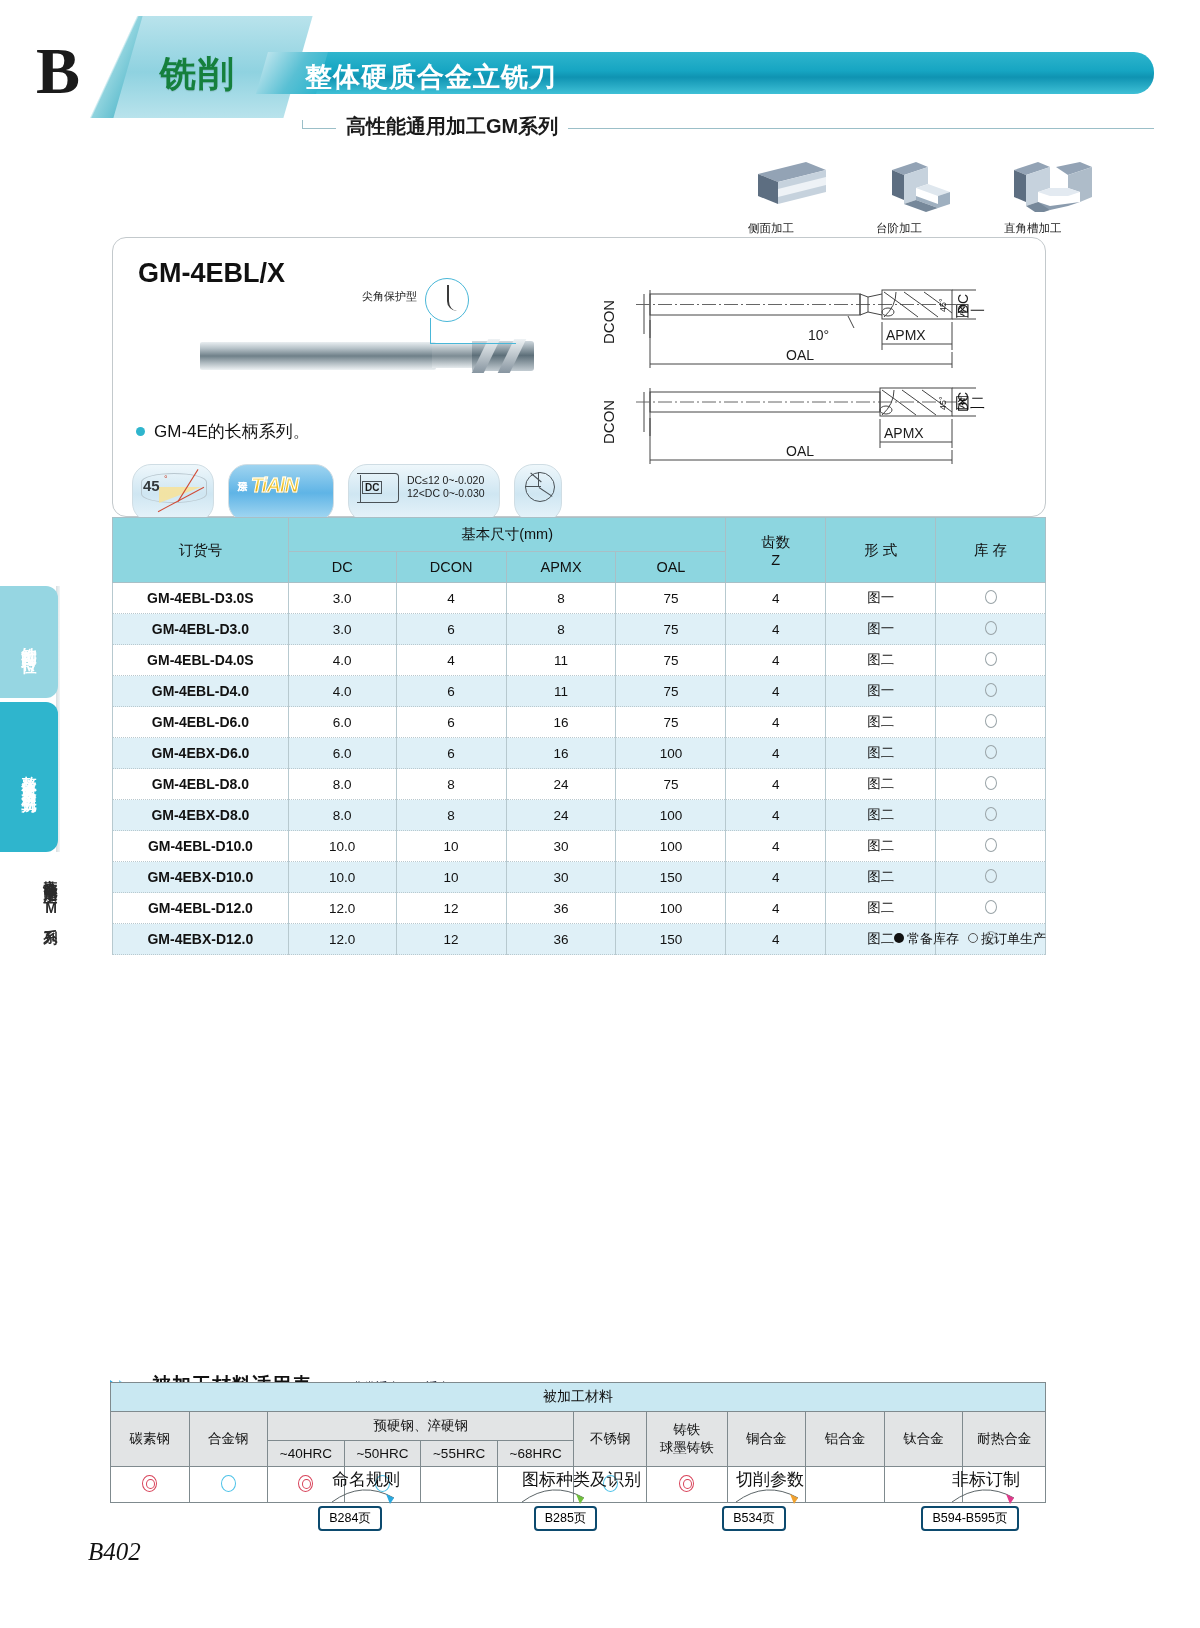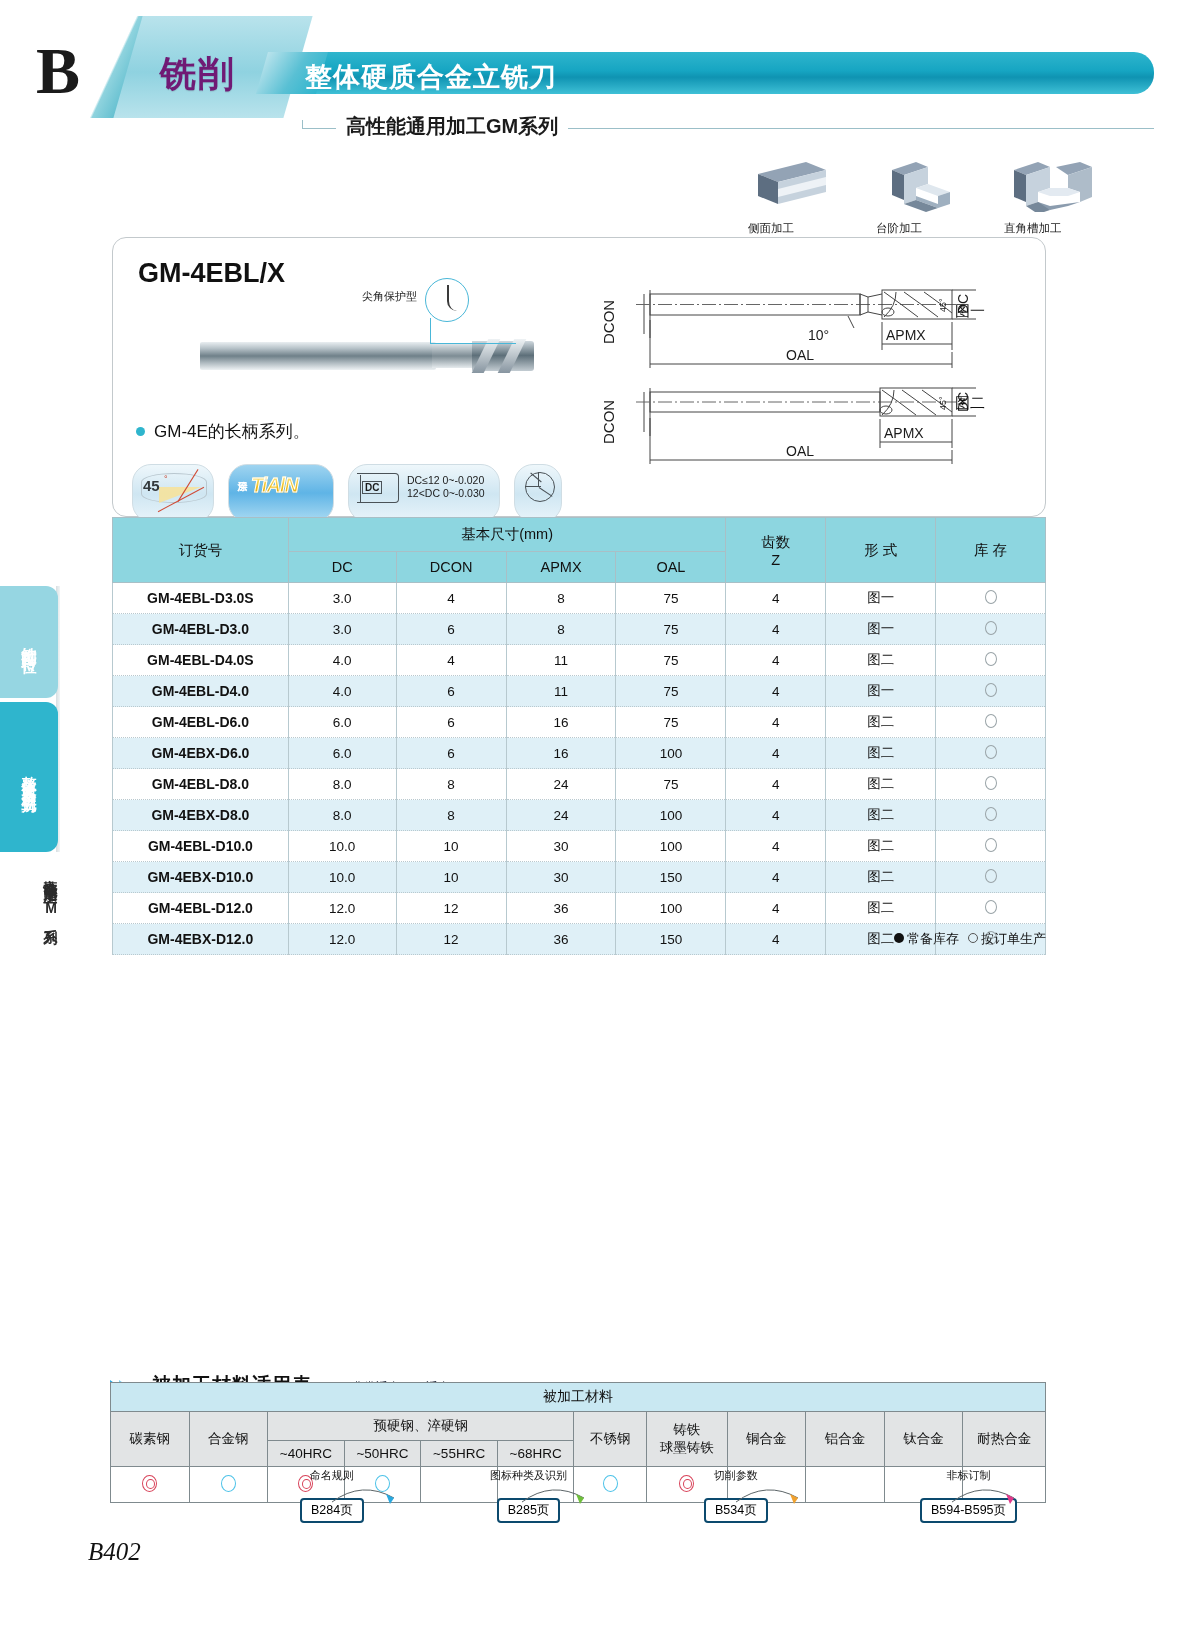--- a/index.html
+++ b/index.html
@@ -24,21 +24,21 @@
     transform: skewX(-16deg);
   }
   .hdr-cat {
     position: absolute; left: 128px; top: 16px;
     width: 170px; height: 102px;
     background: linear-gradient(180deg,#b9e3ec 0%,#8fd2e0 55%,#b9e3ec 100%);
     transform: skewX(-16deg);
   }
   .hdr-cat-txt {
     position: absolute; left: 160px; top: 50px;
-    font-size: 36px; font-weight: 700; color: #701a75; letter-spacing: 2px;
+    font-size: 36px; font-weight: 700; color: #15803d; letter-spacing: 2px;
     text-shadow: 0 1px 1px rgba(0,0,0,.12);
   }
   .hdr-bar {
     position: absolute; left: 268px; top: 52px; right: 46px; height: 42px;
     background: linear-gradient(180deg,#2fb5cd 0%,#16a5c2 45%,#0f93b2 60%,#3fc0d6 100%);
     border-radius: 3px 20px 20px 3px;
   }
   .hdr-bar-clip {
     position: absolute; left: 268px; top: 52px; width: 60px; height: 42px;
     background: linear-gradient(110deg,#b9e3ec 0%,#59c0d4 55%,#2fb5cd 100%);
@@ -239,21 +239,21 @@
   .mtable2 .top-hd { background: #c9e8f2; font-weight: 400; font-size: 14px; padding: 5px; }
   .mtable2 .hd { background: #e2e4e5; font-weight: 400; padding: 5px 3px; font-size: 13.5px; }
   .mtable2 td.val { height: 36px; background: #ffffff; }
   .m-best { display:inline-block;width:15px;height:17px;border:1.5px solid #d8435a;border-radius:50%;position:relative;}
   .m-best:after{content:"";position:absolute;left:3px;top:3.5px;width:7px;height:8px;border:1.2px solid #d8435a;border-radius:50%;}
   .m-ok { display:inline-block;width:15px;height:17px;border:1.5px solid #4cc2e8;border-radius:50%;}
 
   
   .flinks { position: absolute; left: 300px; top: 1468px; width: 760px; height: 60px; }
   .flink { position: absolute; text-align: center; }
-  .flink .lbl { font-size: 11px; color: #111; white-space: nowrap; }
+  .flink .lbl { font-size: 17px; color: #111; white-space: nowrap; margin-left: 32px; }
   .flink .pill {
     margin-top: 15px; border: 2px solid #0c4a6e; border-radius: 4px;
     font-size: 12.5px; padding: 2px 9px; background: #fff; display: inline-block; white-space: nowrap;
   }
 
   .pgnum {
     position: absolute; left: 88px; top: 1538px;
     font-family: "Liberation Serif", serif; font-style: italic;
     font-size: 25px; color: #111;
   }

